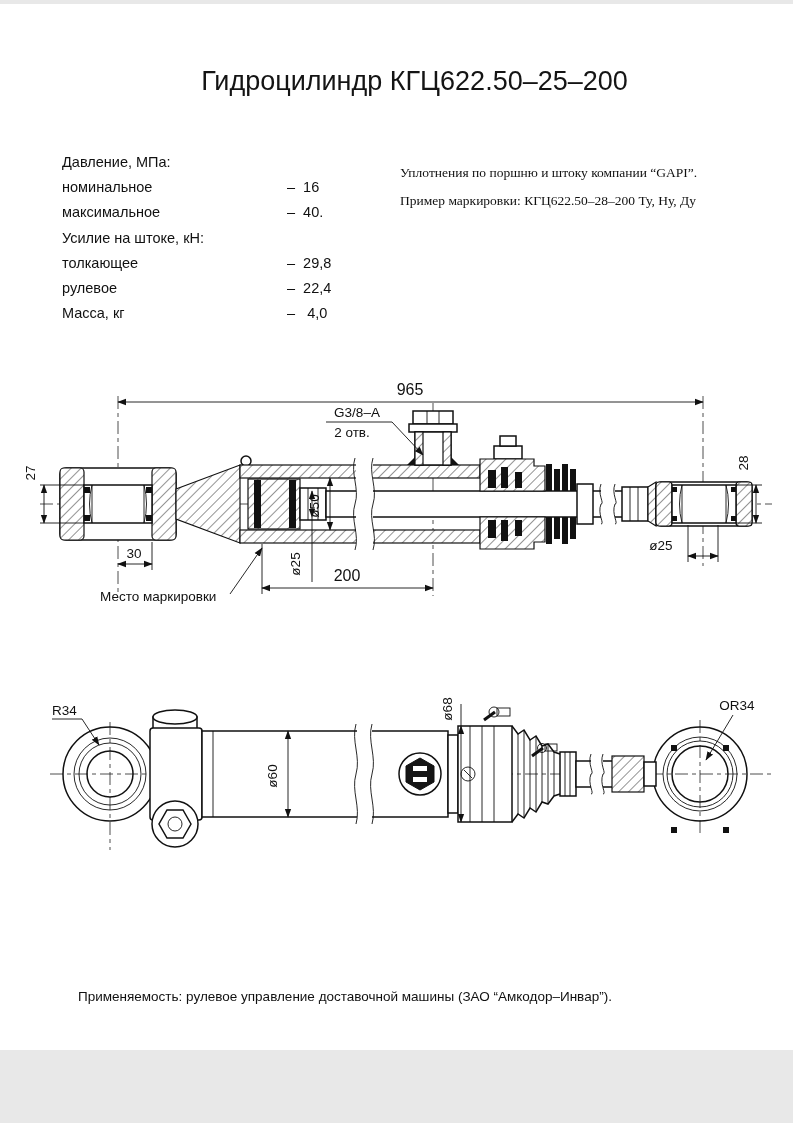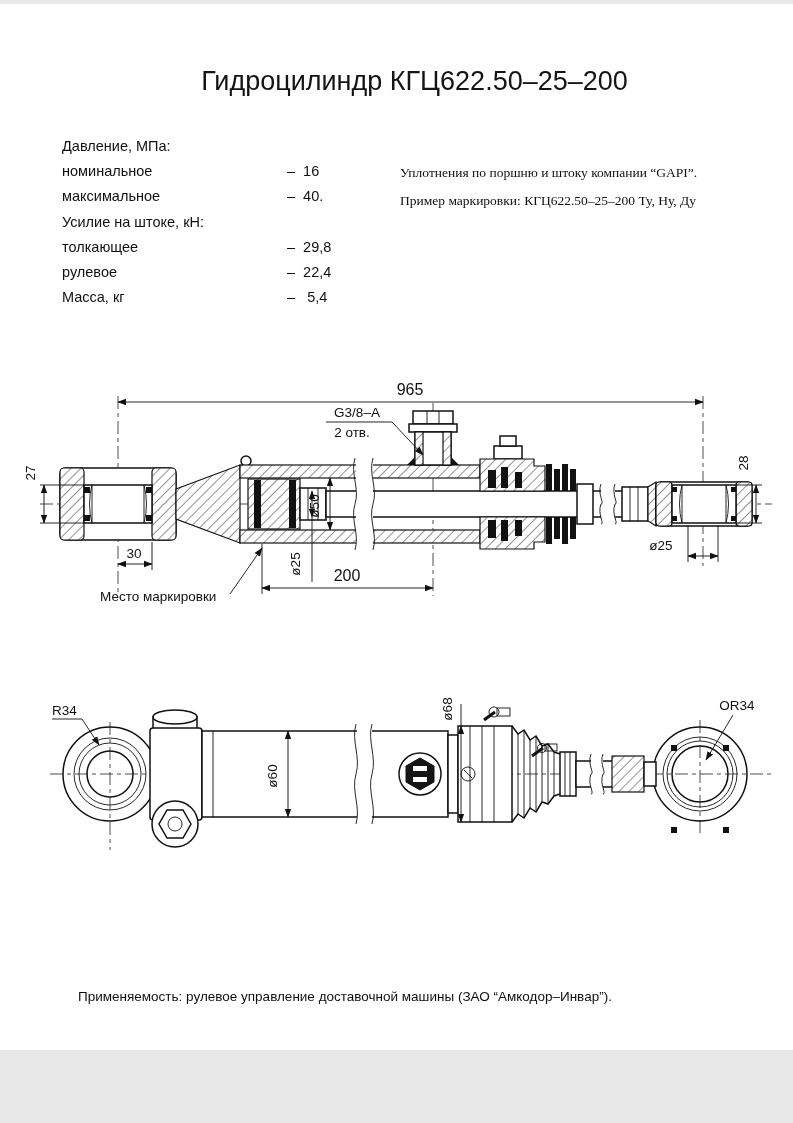--- a/index.html
+++ b/index.html
@@ -1,20 +1,20 @@
 <!DOCTYPE html>
 <html><head>
 <meta charset="utf-8">
 <style>
   html,body{margin:0;padding:0;background:#e8e8e8;}
   .page{position:relative;width:793px;height:1046px;background:#ffffff;margin:4px auto;
         font-family:"Liberation Sans",sans-serif;color:#111;overflow:hidden;padding-left:36px;}
   .title{position:absolute;left:0;top:62px;width:100%;text-align:center;
          font-size:27px;letter-spacing:0px;color:#141414;}
-  .specs{position:absolute;left:62px;top:134px;width:330px;font-size:14.5px;}
+  .specs{position:absolute;left:62px;top:150px;width:330px;font-size:14.5px;}
   .spec-row{display:flex;height:25.2px;align-items:flex-start;}
   .spec-label{flex:none;width:225px;}
   .spec-value{flex:none;white-space:pre;}
   .notes{position:absolute;left:400px;top:155px;width:330px;font-size:13.5px;line-height:28px;font-family:Liberation Serif, serif;}
   .caption{position:absolute;left:78px;top:985px;font-size:13.5px;}
   .wmark{position:absolute;left:192px;top:497px;font-size:46px;letter-spacing:1px;
          color:#b9c6e8;opacity:.75;mix-blend-mode:multiply;pointer-events:none;z-index:5;}
   svg{position:absolute;left:0;top:0;}
   .c{fill:none;stroke:#111;stroke-width:1.5}
   .cf{fill:#fff;stroke:#111;stroke-width:1.5}
@@ -53,27 +53,27 @@
     <div class="spec-row">
       <span class="spec-label">толкающее</span>
       <span class="spec-value">–  29,8</span>
     </div>
     <div class="spec-row">
       <span class="spec-label">рулевое</span>
       <span class="spec-value">–  22,4</span>
     </div>
     <div class="spec-row">
       <span class="spec-label">Масса, кг</span>
-      <span class="spec-value">–   5,4</span>
+      <span class="spec-value">–   4,0</span>
     </div>
   </div>
 
   <div class="notes">
     <div>Уплотнения по поршню и штоку компании “GAPI”.</div>
-    <div>Пример маркировки: КГЦ622.50–25–200 Ту, Ну, Ду</div>
+    <div>Пример маркировки: КГЦ622.50–28–200 Ту, Ну, Ду</div>
   </div>
 
   <svg width="793" height="1123" viewBox="0 0 793 1123">
     <defs>
       <pattern id="ht" patternUnits="userSpaceOnUse" width="7" height="7" patternTransform="rotate(45)">
         <rect width="7" height="7" fill="#fff"></rect>
         <line x1="0" y1="0" x2="0" y2="7" stroke="#3a3a3a" stroke-width="1.1"></line>
       </pattern>
       <marker id="arr" viewBox="0 0 10 10" refX="9.2" refY="5" markerWidth="10" markerHeight="10" orient="auto-start-reverse">
         <path d="M0,1.4 L10,5 L0,8.6 z" fill="#111"></path>

